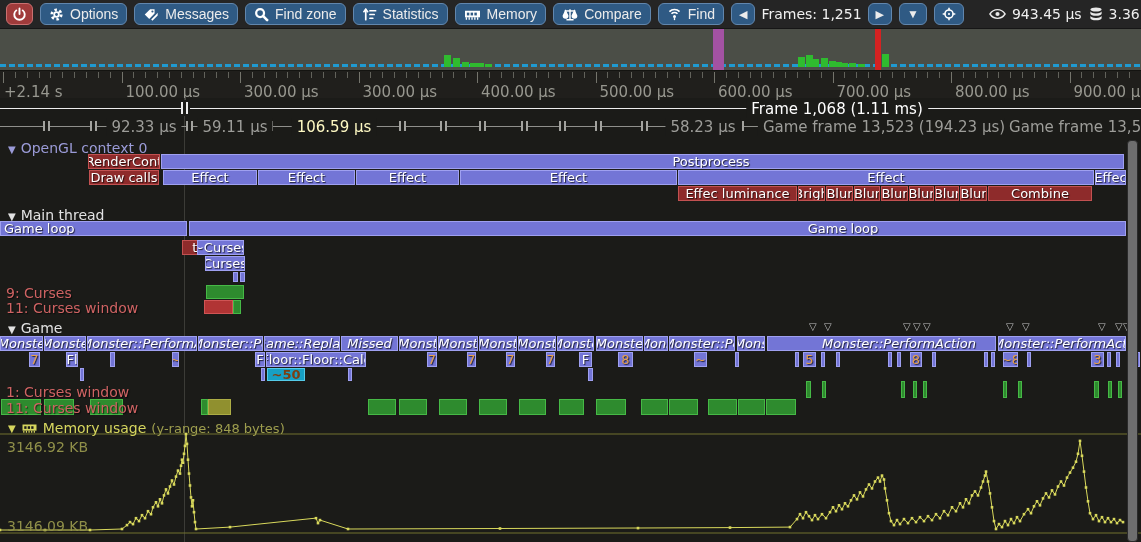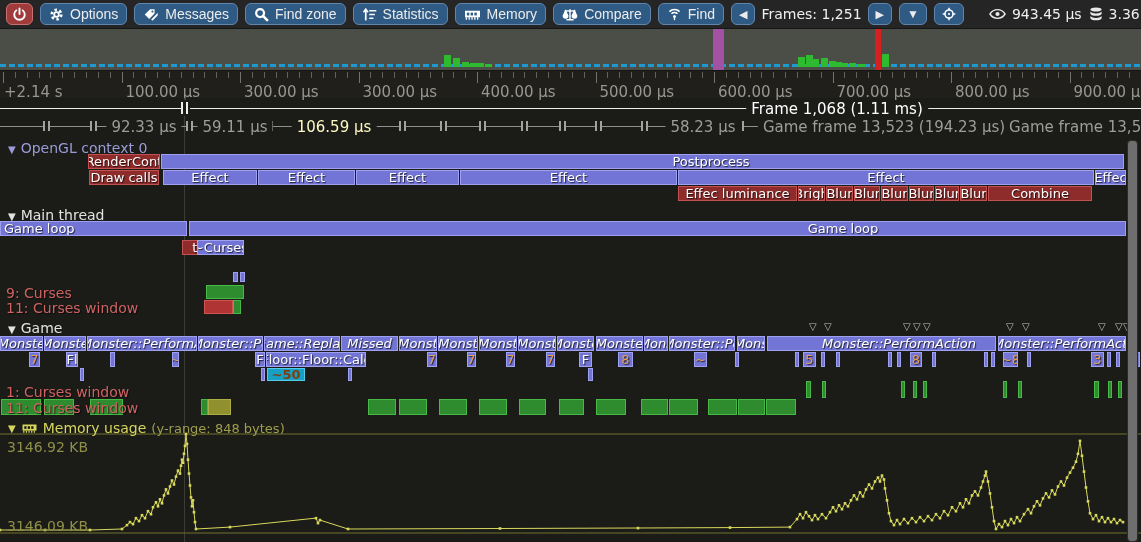--- a/index.html
+++ b/index.html
@@ -429,20 +429,25 @@
         <div class="zone " style="left: 189px; width: 937px;">
           <span style="position: absolute; left: 653px; transform: translateX(-50%);">Game loop</span>
         </div>
       </div>
       <div class="zrow" style="top: 142px; height: 15px;">
         <div class="zone r" style="left: 182px; width: 29px;">
           <span>ti</span>
         </div>
         <div class="zone " style="left: 197px; width: 47px;">
           <span>~Curses</span>
+        </div>
+      </div>
+      <div class="zrow" style="top: 158px; height: 15px;">
+        <div class="zone " style="left: 205px; width: 40px;">
+          <span>Curses</span>
         </div>
       </div>
       <div class="zrow" style="top: 174px; height: 10px;">
         <div class="zone " style="left: 233px; width: 5px;"></div>
         <div class="zone " style="left: 240px; width: 5px;"></div>
       </div>
       <div class="pbar g" style="left: 206px; top: 187px; width: 38px; height: 14px;"></div>
       <div class="plot-label" style="left: 6px; top: 187px;">9: Curses</div>
       <div class="pbar r" style="left: 204px; top: 202px; width: 29px; height: 14px;"></div>
       <div class="pbar g" style="left: 233px; top: 202px; width: 8px; height: 14px;"></div>

